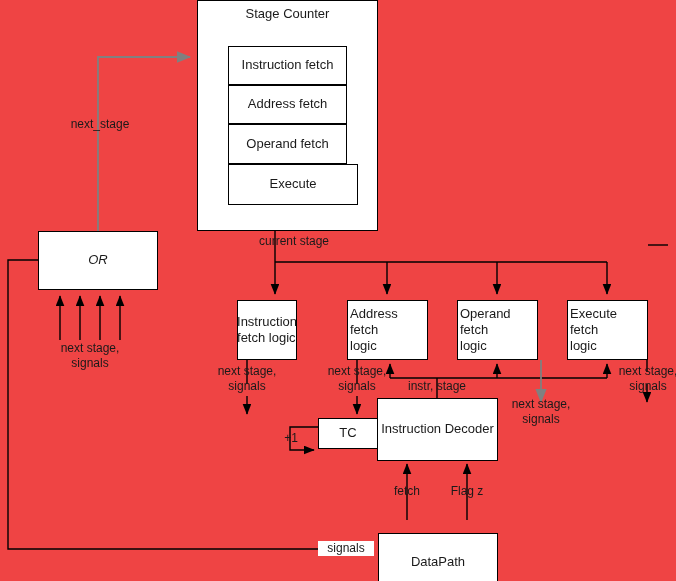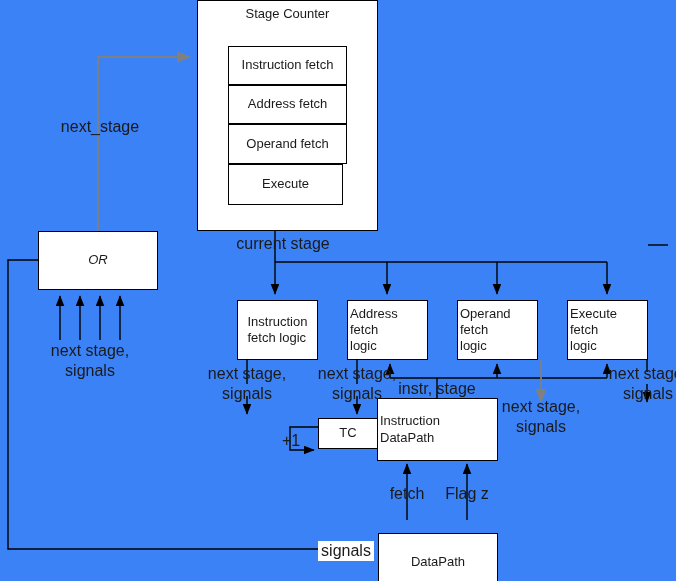--- a/index.html
+++ b/index.html
@@ -4,21 +4,21 @@
 <style>
   html, body {
     margin: 0;
     padding: 0;
     background: #ffffff;
   }
   #canvas {
     position: relative;
     width: 676px;
     height: 581px;
-    background: #3b82f6;
+    background: #ef4444;
     font-family: "Liberation Sans", sans-serif;
     overflow: hidden;
   }
   #canvas svg {
     position: absolute;
     left: 0;
     top: 0;
   }
   .box {
     position: absolute;
@@ -28,21 +28,21 @@
     display: flex;
     align-items: center;
     justify-content: center;
     font-size: 13px;
     color: #1a1a1a;
     line-height: 1.25;
     padding: 2px;
   }
   .lbl {
     position: absolute;
-    font-size: 16px;
+    font-size: 12px;
     color: #1a1a1a;
     text-align: center;
     line-height: 1.25;
     white-space: pre-line;
     background: transparent;
   }
   .stage-title {
     position: absolute;
     font-size: 13px;
     color: #1a1a1a;
@@ -142,45 +142,45 @@
   <div class="box" style="left:197px; top:0px; width:181px; height:231px; align-items:flex-start; justify-content:flex-start;"></div>
 
   <div class="stage-title">Stage Counter</div>
 
   <div class="box" style="left:228px; top:46px; width:119px; height:39px;">Instruction fetch</div>
 
   <div class="box" style="left:228px; top:85px; width:119px; height:39px;">Address fetch</div>
 
   <div class="box" style="left:228px; top:124px; width:119px; height:40px;">Operand fetch</div>
 
-  <div class="box" style="left:228px; top:164px; width:115px; height:41px;">Execute</div>
+  <div class="box" style="left:228px; top:164px; width:130px; height:41px;">Execute</div>
 
   <div class="box" style="left:38px; top:231px; width:120px; height:59px;font-style:italic;">OR</div>
 
-  <div class="box" style="left:237px; top:300px; width:81px; height:60px; white-space:pre-line;">Instruction
+  <div class="box" style="left:237px; top:300px; width:60px; height:60px; white-space:pre-line;">Instruction
 fetch logic</div>
 
   <div class="box" style="left:347px; top:300px; width:81px; height:60px; white-space:pre-line;">Address fetch
 logic</div>
 
   <div class="box" style="left:457px; top:300px; width:81px; height:60px; white-space:pre-line;">Operand fetch
 logic</div>
 
   <div class="box" style="left:567px; top:300px; width:81px; height:60px; white-space:pre-line;">Execute fetch
 logic</div>
 
   <div class="box" style="left:318px; top:418px; width:60px; height:31px;">TC</div>
 
-  <div class="box" style="left:377px; top:398px; width:121px; height:63px;">Instruction DataPath</div>
+  <div class="box" style="left:377px; top:398px; width:121px; height:63px;">Instruction Decoder</div>
 
   <div class="box" style="left:378px; top:520px; width:120px; height:59px;margin-top:13px;">DataPath</div>
 
   <div class="lbl" style="left:60px; top:117px; width:80px;">next_stage</div>
 
-  <div class="lbl" style="left:233px; top:234px; width:100px;">current stage</div>
+  <div class="lbl" style="left:244px; top:234px; width:100px;">current stage</div>
 
   <div class="lbl" style="left:50px; top:341px; width:80px;">next stage,
 signals</div>
 
   <div class="lbl" style="left:207px; top:364px; width:80px;">next stage,
 signals</div>
 
   <div class="lbl" style="left:317px; top:364px; width:80px;">next stage,
 signals</div>
 

